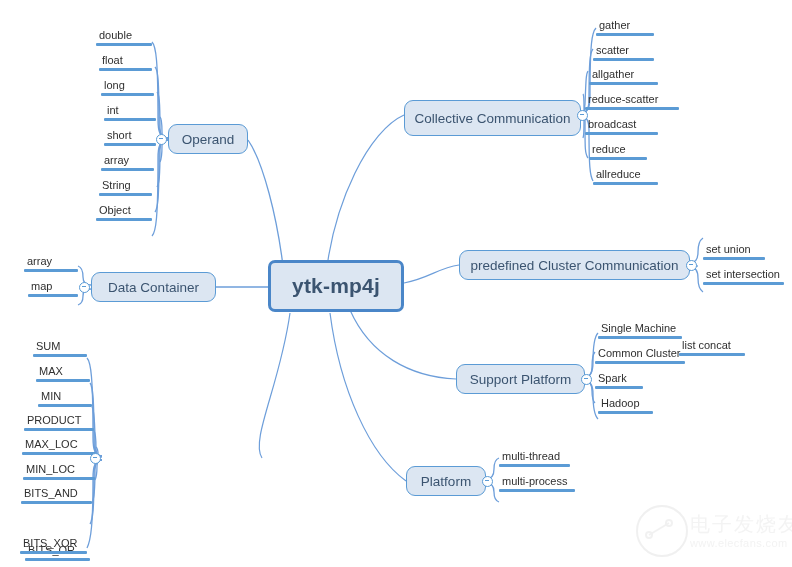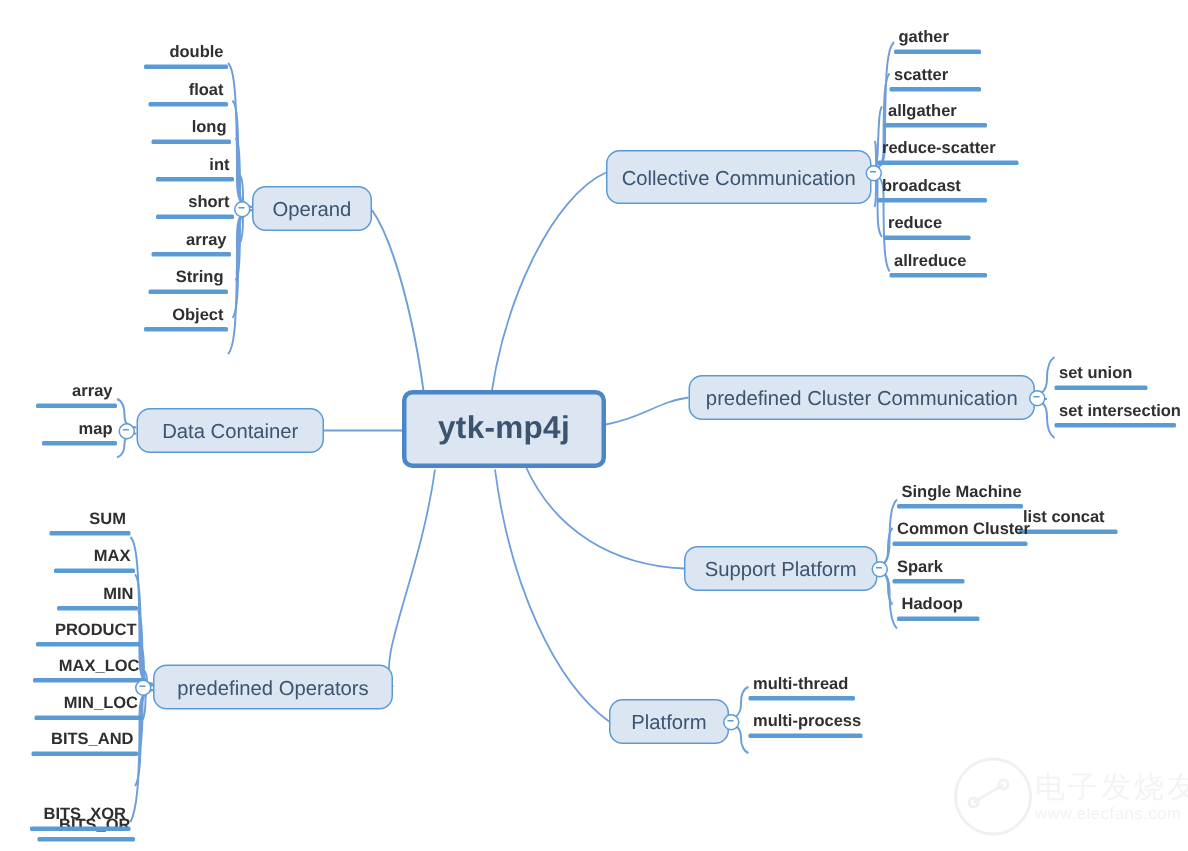--- a/index.html
+++ b/index.html
@@ -50,30 +50,29 @@
     position:absolute;
     z-index:4;
     white-space:nowrap;
     font-size:11px;
     color:#2f2f2f;
     line-height:13px;
   }
   .leaf .lbl{
     display:block;
     padding:0 3px 1px 3px;
-    font-weight:bold;
   }
   .leaf .bar{
     display:block;
     height:2.6px;
     background:#5b9bd5;
     border-radius:1px;
   }
   .leaf.right .lbl{text-align:left;}
-  .leaf.left  .lbl{text-align:right;}
+  .leaf.left  .lbl{}
   
   .toggle{
     position:absolute;
     width:9px;height:9px;
     border:1px solid #5b9bd5;
     border-radius:50%;
     background:#ffffff;
     z-index:5;
   }
   .toggle::before{
@@ -198,23 +197,20 @@
   <div class="node" style="left:168px;top:124px;width:80px;height:30px;">
     <span>Operand</span>
   </div>
   <div class="toggle" style="left:156px;top:134px;"></div>
 
   <div class="node" style="left:91px;top:272px;width:125px;height:30px;">
     <span>Data Container</span>
   </div>
   <div class="toggle" style="left:79px;top:282px;"></div>
 
-  <div class="node" style="left:102px;top:443px;width:160px;height:30px;">
-    <span>predefined Operators</span>
-  </div>
   <div class="toggle" style="left:90px;top:453px;"></div>
 
   <div class="node" style="left:404px;top:100px;width:177px;height:36px;">
     <span>Collective Communication</span>
   </div>
   <div class="toggle" style="left:577px;top:110px;"></div>
 
   <div class="node" style="left:459px;top:250px;width:231px;height:30px;">
     <span>predefined Cluster Communication</span>
   </div>

